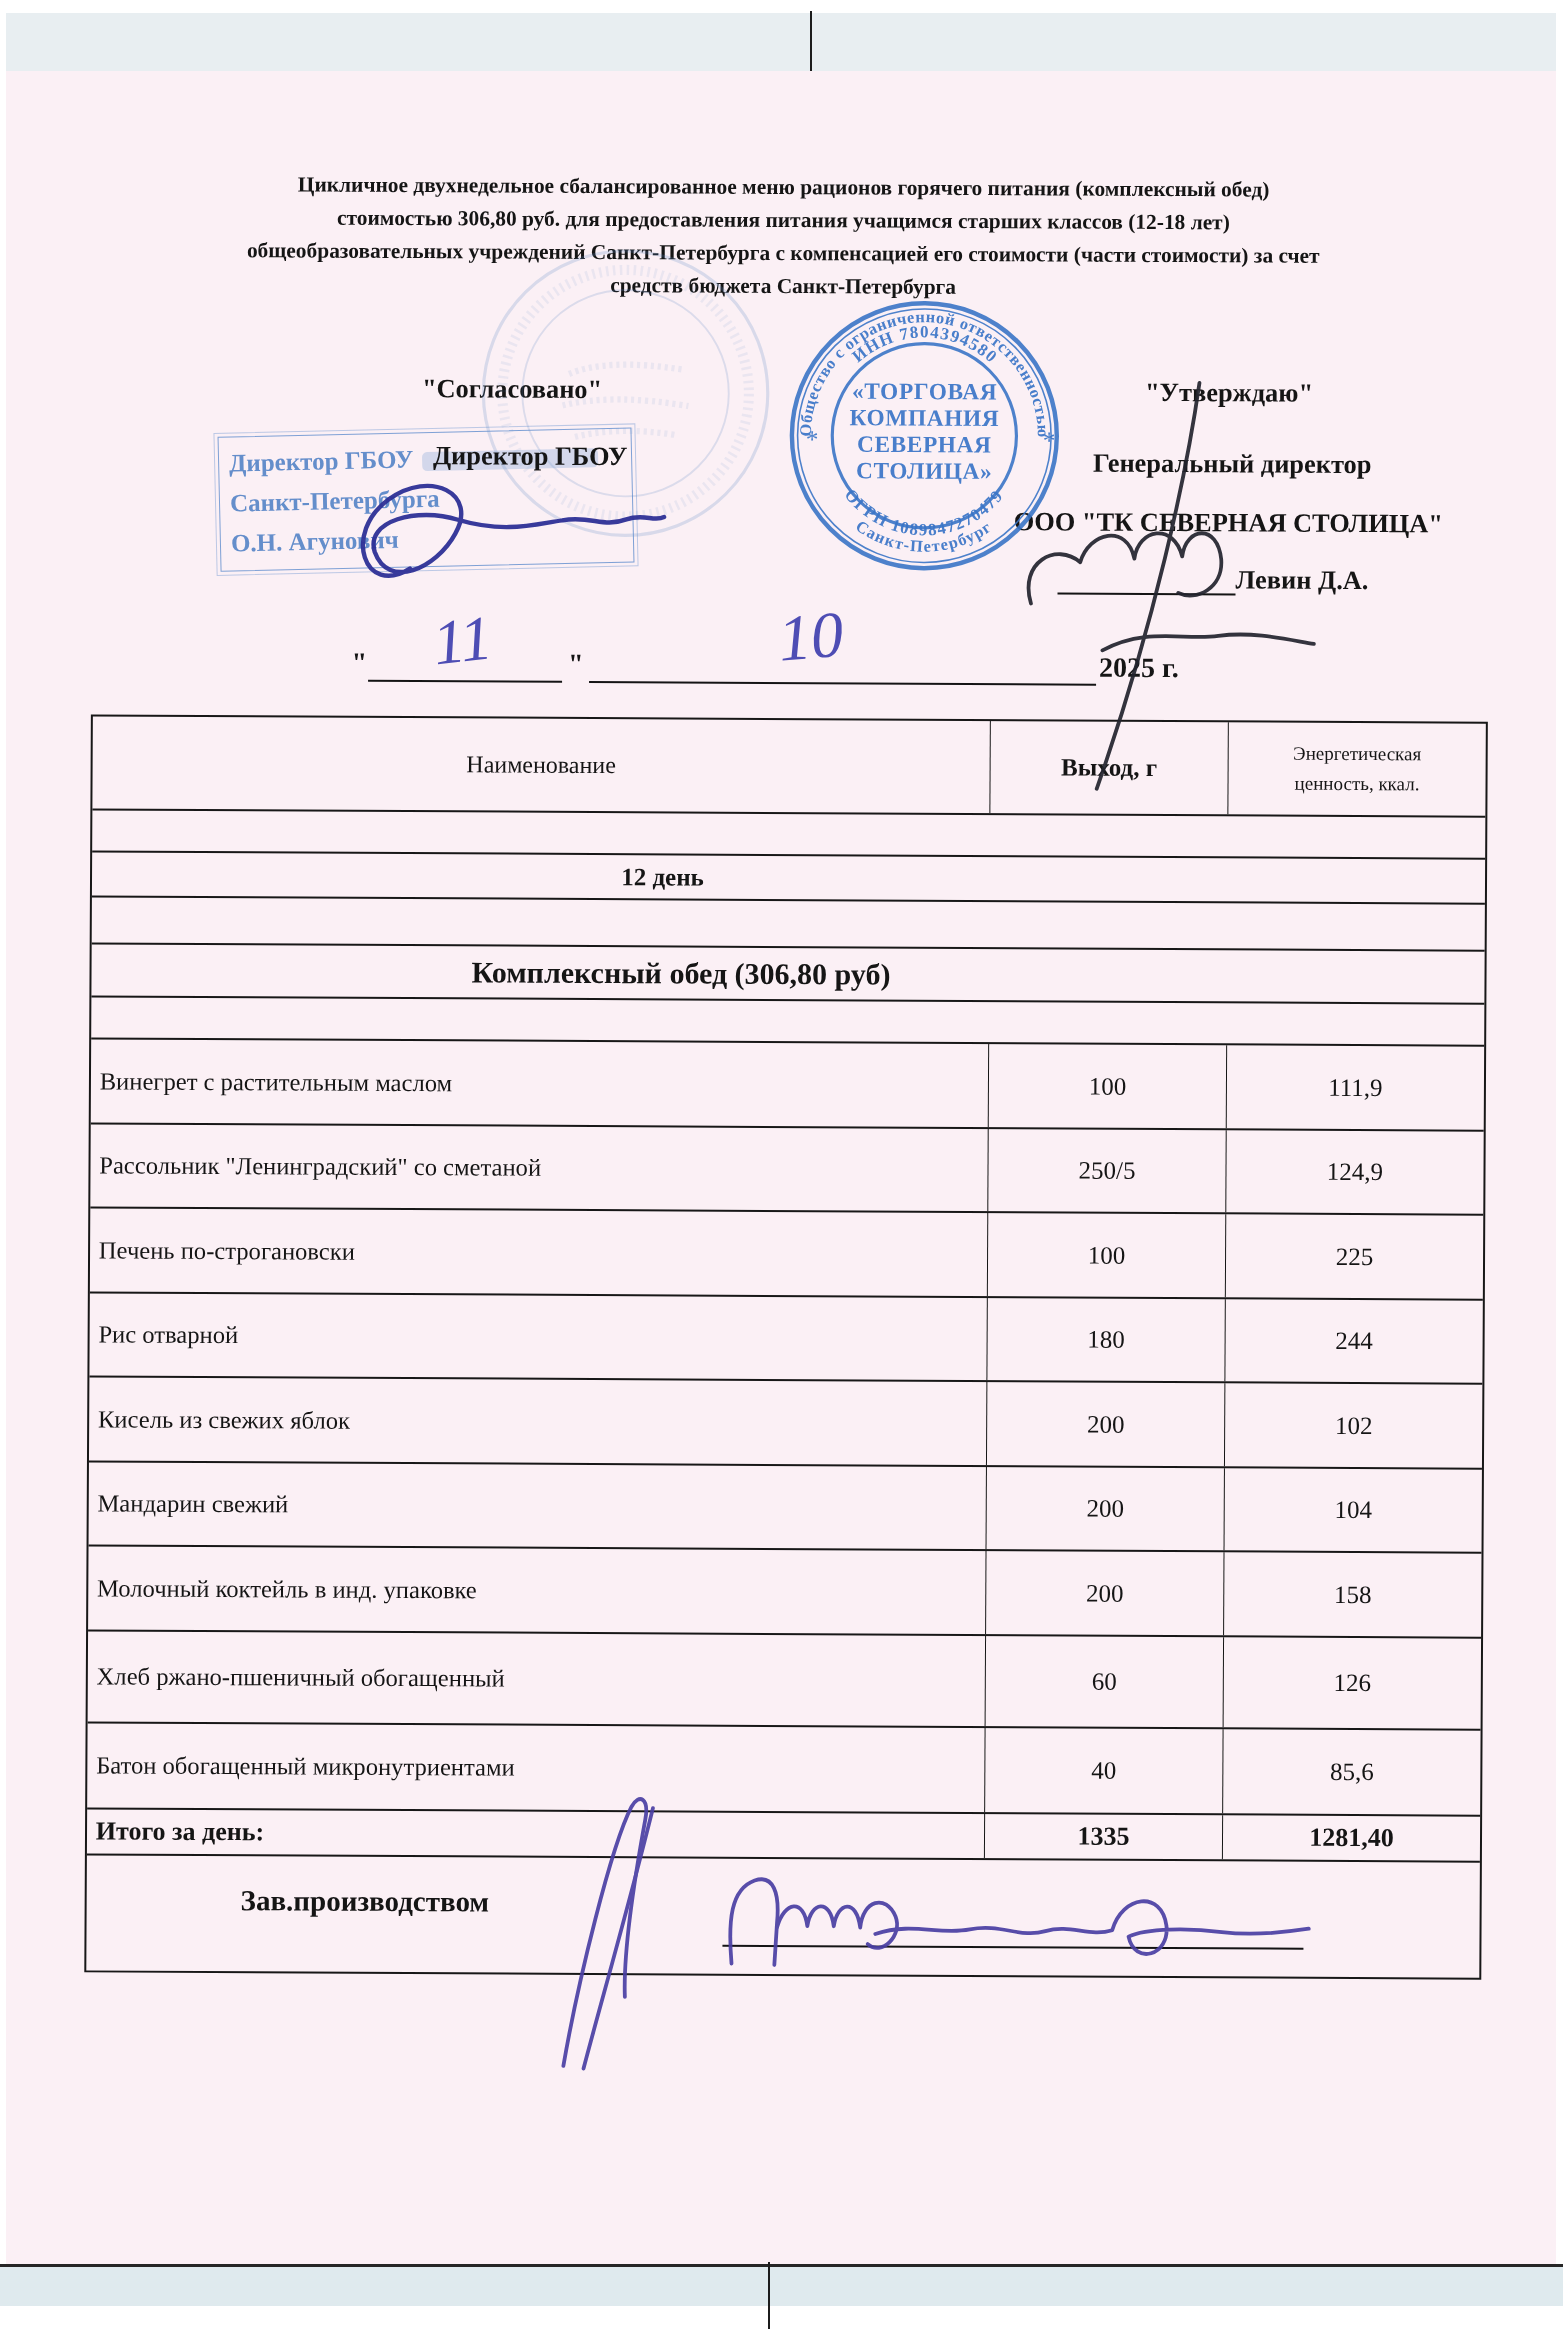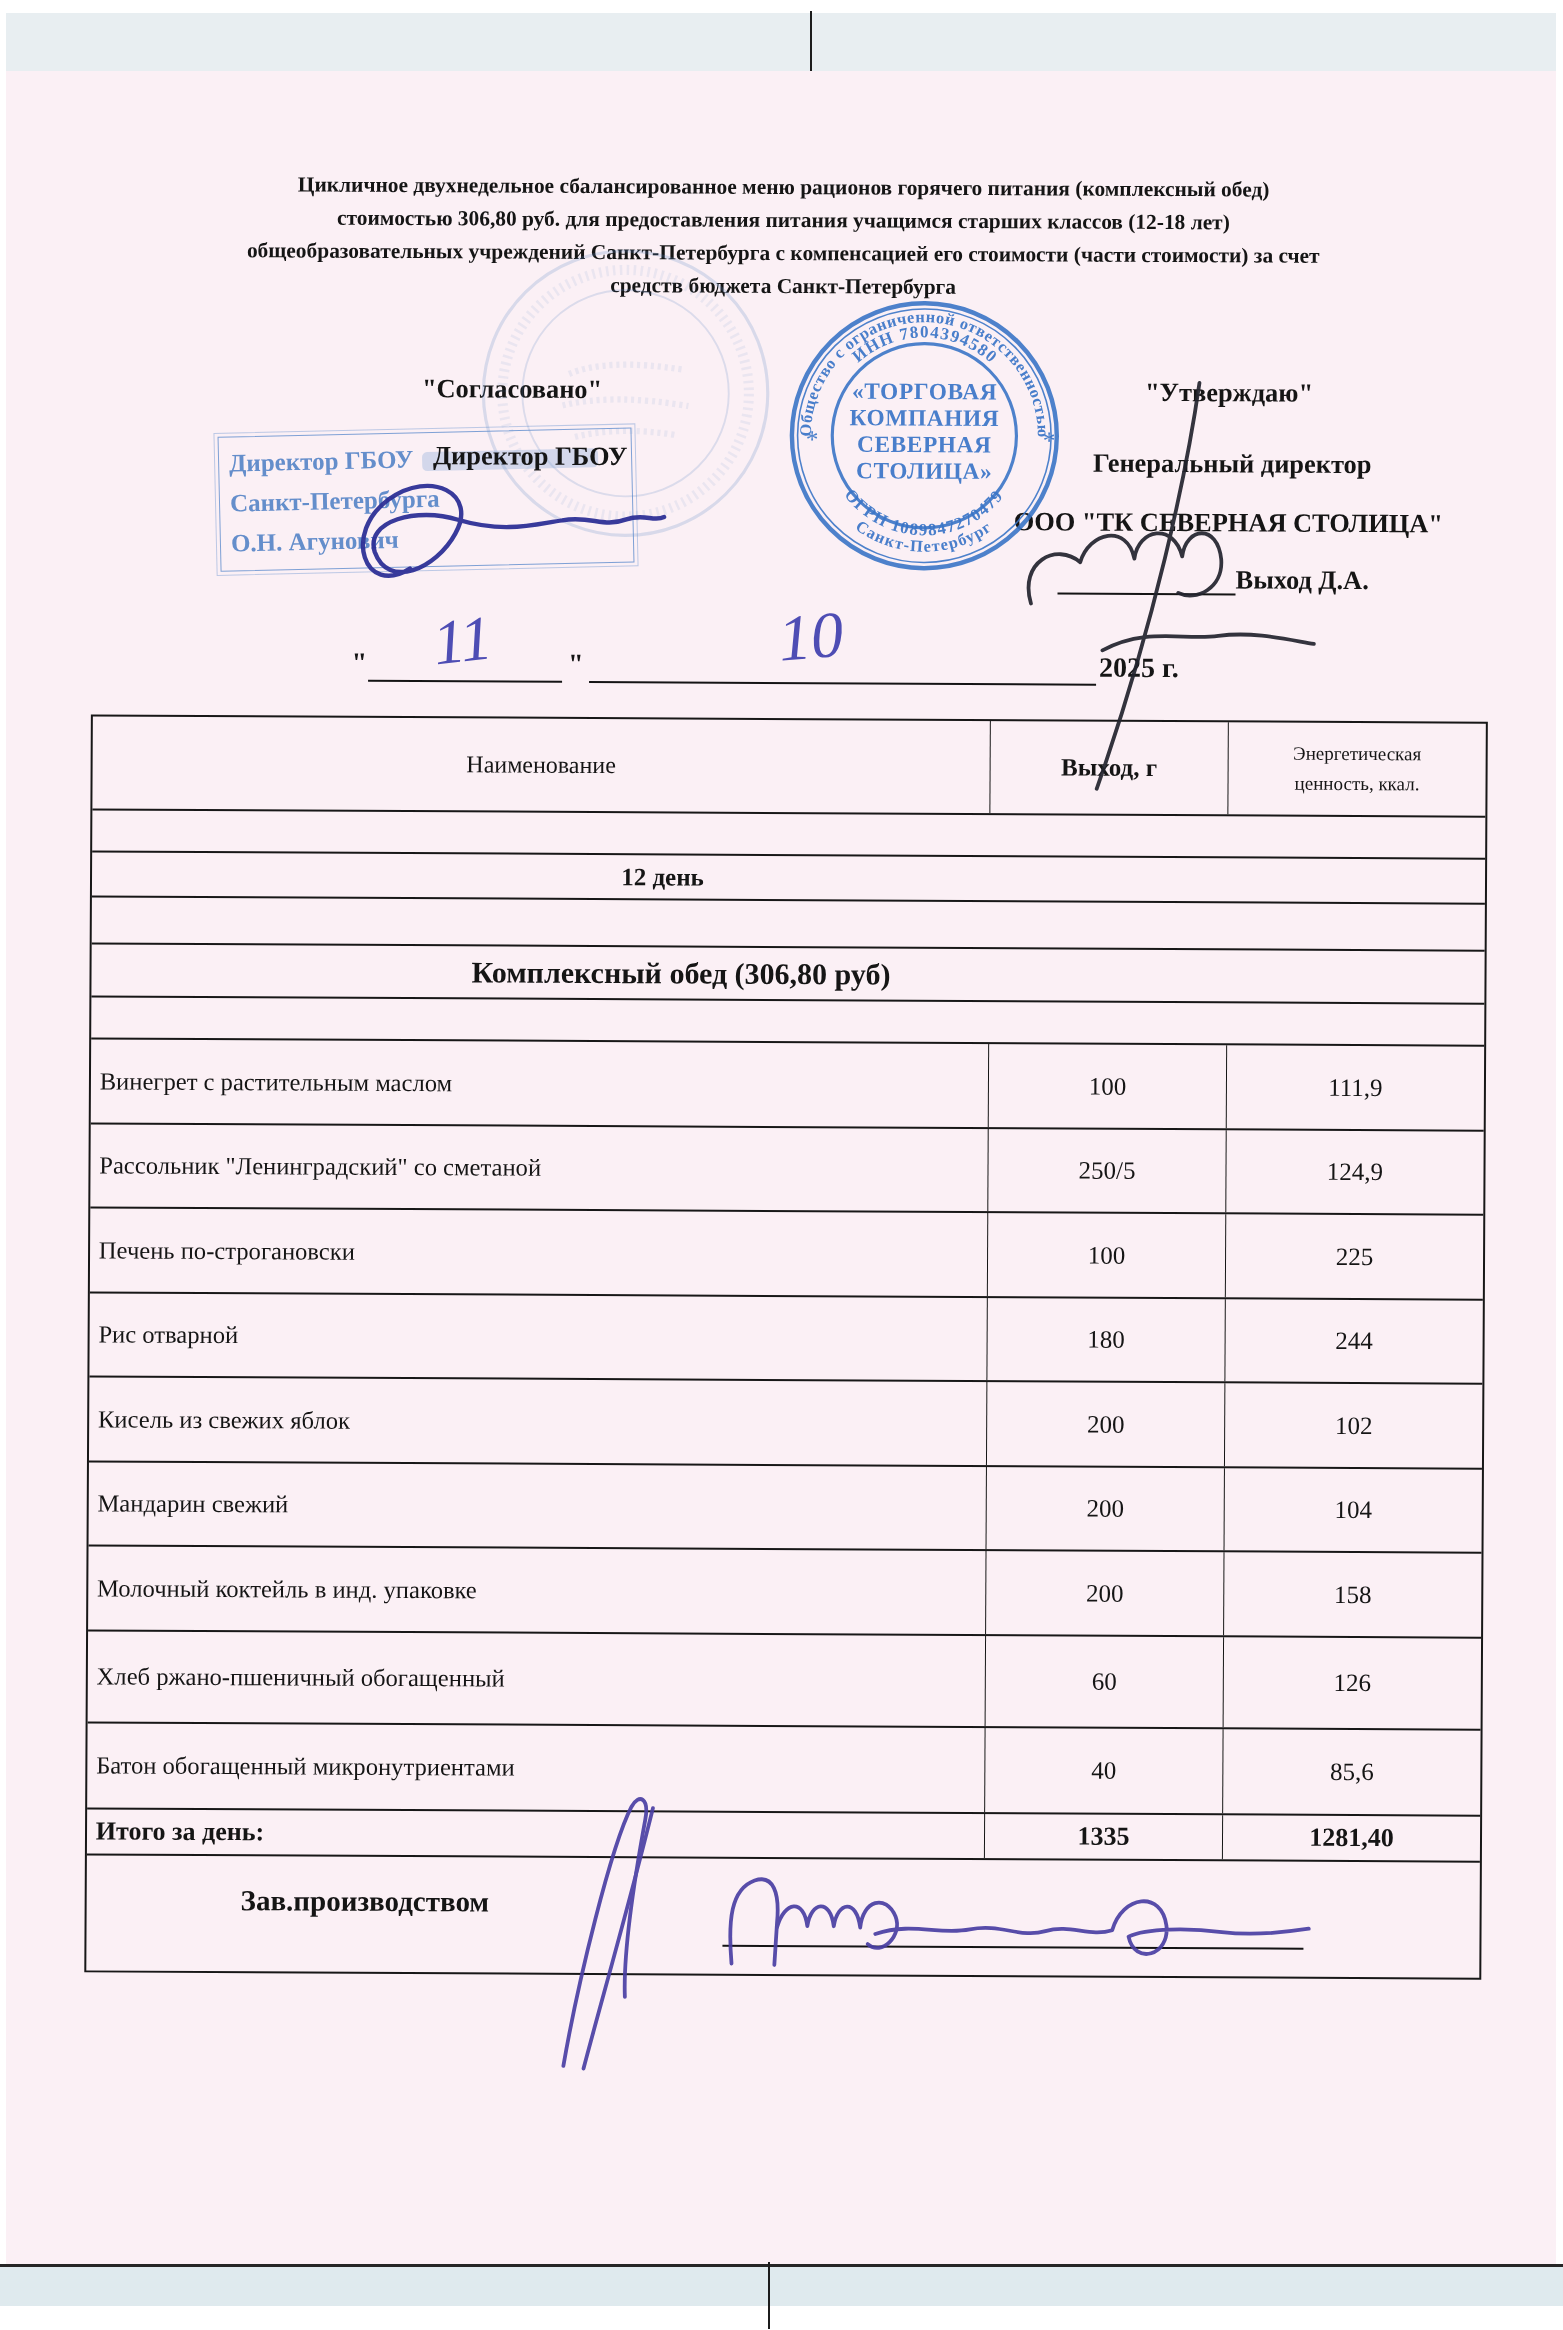--- a/index.html
+++ b/index.html
@@ -141,21 +141,21 @@
           <text x="222" y="248">СЕВЕРНАЯ</text>
           <text x="222" y="290">СТОЛИЦА»</text>
         </g>
       </g>
     </svg>
 
     <div class="h-approve">"Утверждаю"</div>
     <div class="h-role-r">Генеральный директор</div>
     <div class="h-org">ООО "ТК СЕВЕРНАЯ СТОЛИЦА"</div>
     <div class="sign-line-r"></div>
-    <div class="h-name-r">Выход Д.А.</div>
+    <div class="h-name-r">Левин Д.А.</div>
 
     <svg class="svgbox sig sig-right" width="378" height="453" viewBox="0 0 600 720">
       <g stroke="#23242e" stroke-width="6" fill="none" opacity="0.92">
         <path d="M322,44 C302,190 252,430 162,690"></path>
         <path d="M56,396 C36,330 96,298 134,330 C148,282 208,268 220,324 C226,276 282,266 296,320 C302,272 352,268 358,324 C362,370 318,392 290,378"></path>
         <path d="M170,470 C240,432 300,454 354,446 C412,438 468,452 506,458"></path>
       </g>
     </svg>
 
     <div class="date-wrap">

